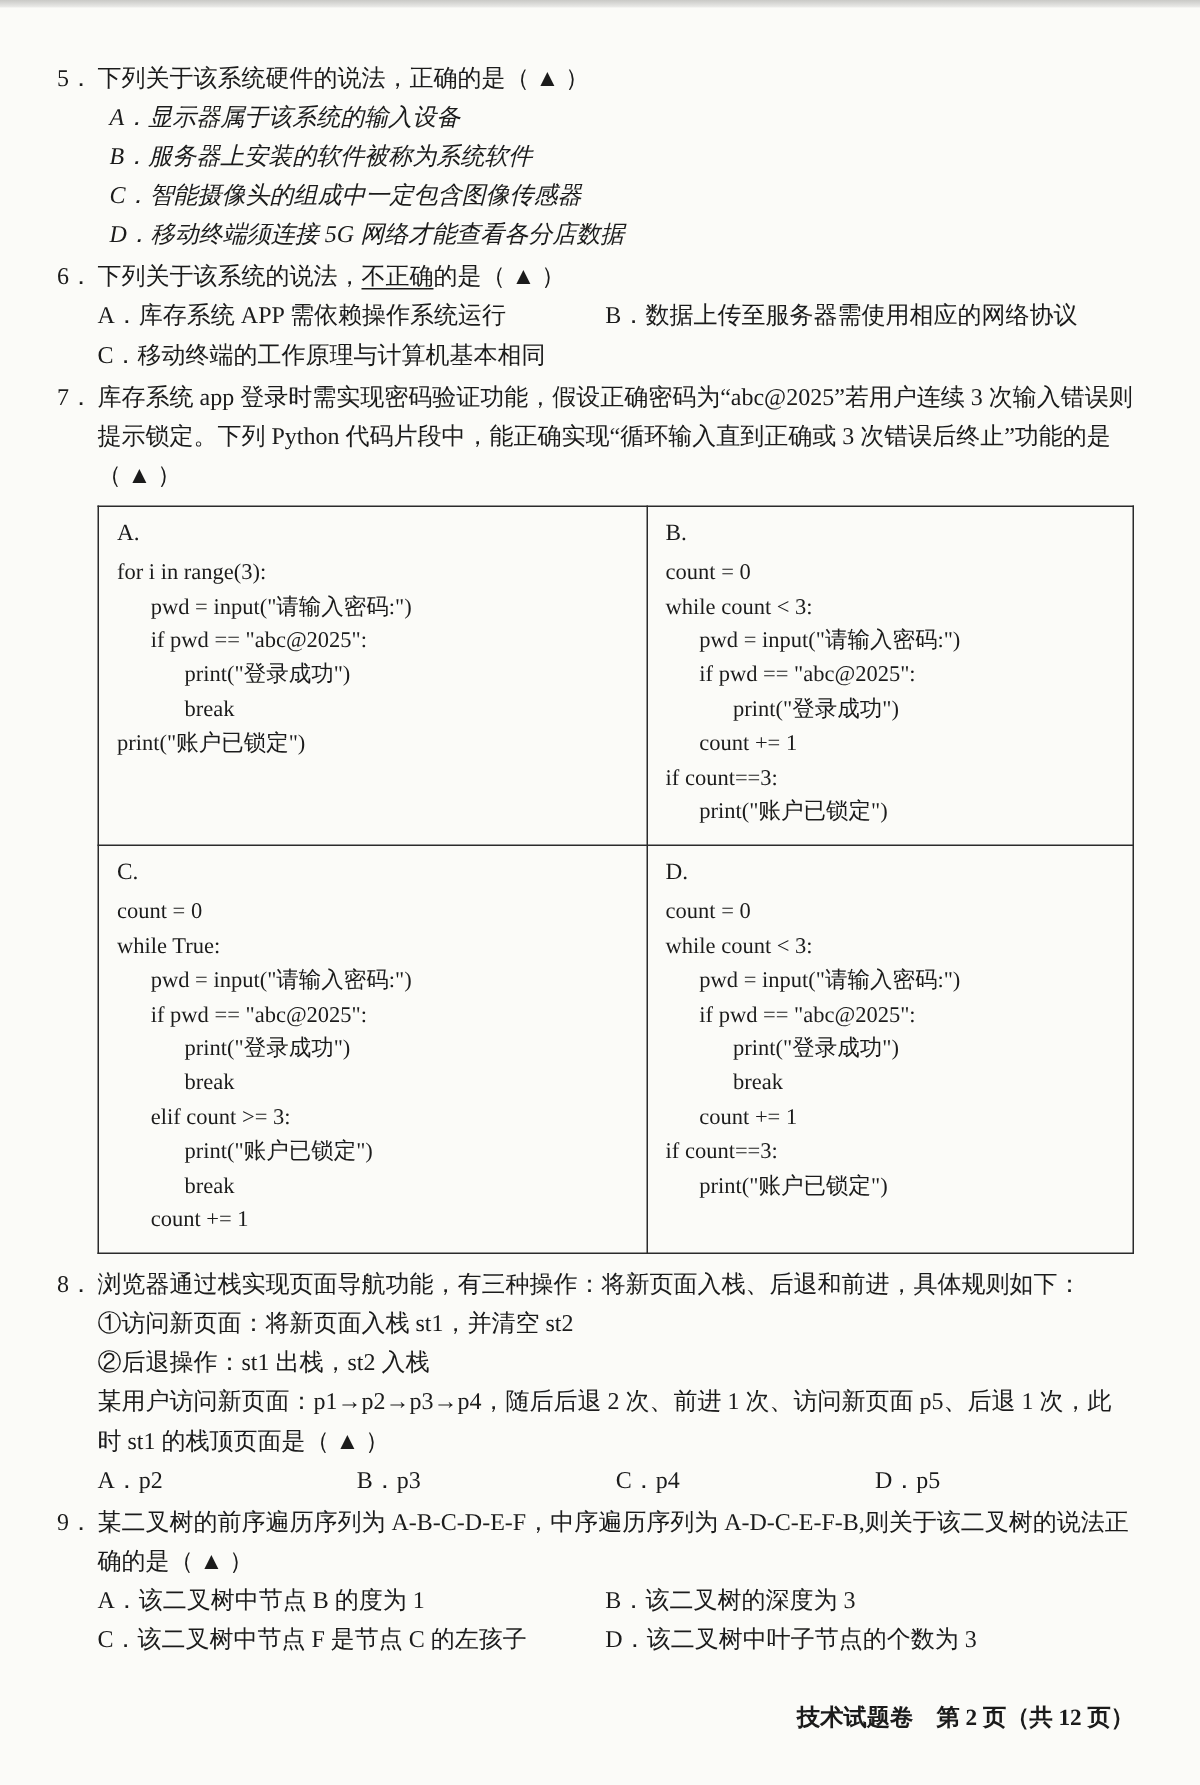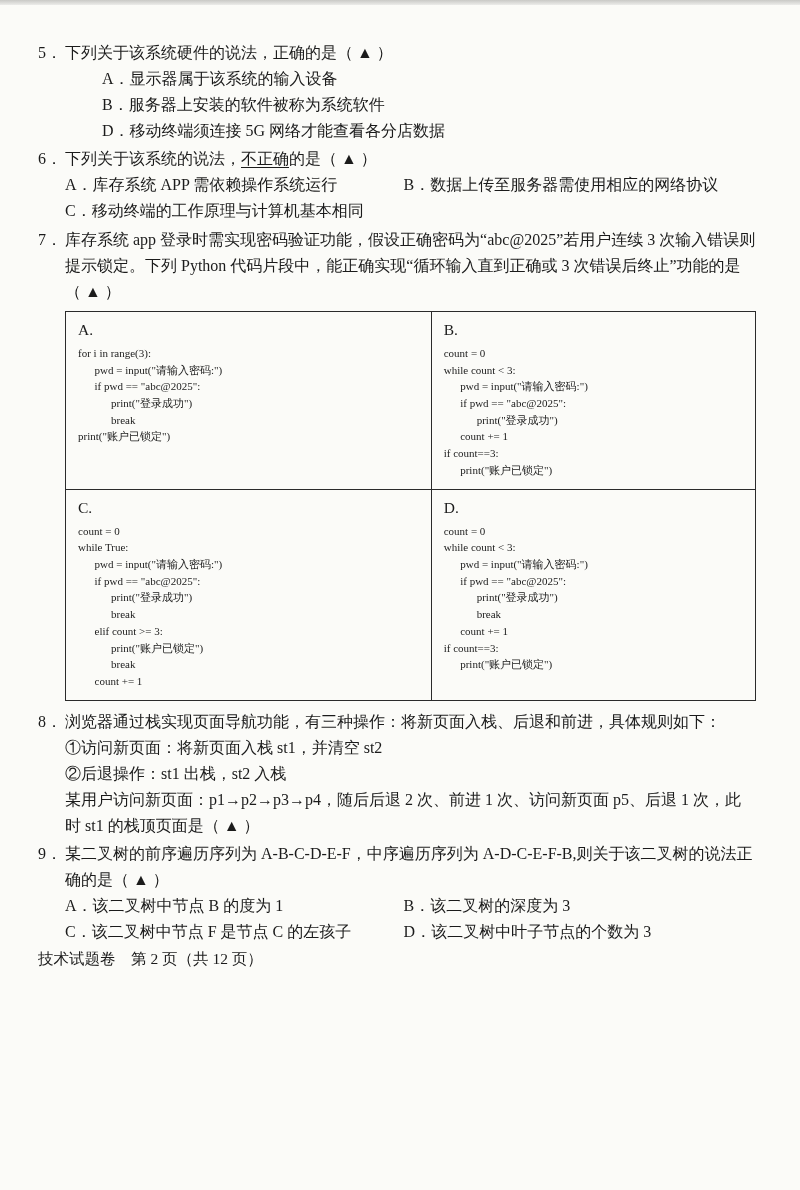--- a/index.html
+++ b/index.html
@@ -21,21 +21,21 @@
     padding: 40px 44px 0 38px;
   }
   .question { position: relative; margin-bottom: 2px; }
   .q-head {
     position: relative;
     padding-left: 27px;
     line-height: 1.63;
   }
   .q-num { position: absolute; left: 0; top: 0; }
   .q-body { padding-left: 27px; line-height: 1.63; }
-  .options-block { margin-left: 37px; }
+  .options-block { margin-left: 8px; font-style: italic; }
   .opt-line { line-height: 1.63; }
   .opt-row { display: flex; line-height: 1.63; font-family: Liberation Serif, serif; }
   .opt-row .col-l { flex: 0 0 49%; }
   .opt-row .col-r { flex: 1; }
   .opt-row4 { display: flex; line-height: 1.63; }
   .opt-row4 span { flex: 1; }
   .ul { text-decoration: underline; text-underline-offset: 3px; }
   .code-table {
     width: 100%;
     border-collapse: collapse;
@@ -44,47 +44,48 @@
   .code-table td {
     border: 1.5px solid #2b2b2b;
     vertical-align: top;
     padding: 6px 8px 10px 12px;
   }
   .code-table td.left-col { width: 53%; }
   .cell-label { line-height: 1.55; font-size: 15.5px; }
   .code-table pre {
     margin: 3px 0 0 0;
     font-family: "Liberation Serif", "DejaVu Serif", serif;
-    font-size: 11px;
+    font-size: 15px;
     line-height: 1.52;
     white-space: pre;
   }
   .footer {
-    text-align: left;
-    font-weight: normal;
+    text-align: right;
+    font-weight: bold;
     font-size: 15.5px;
-    margin-top: 4px;
+    margin-top: 28px;
   }
 </style>
 </head>
 <body>
 
 <div class="scan-edge-top"></div>
 
 <div class="page">
 
   <div class="question">
     <div class="q-head">
       <span class="q-num">5．</span>
       <span>下列关于该系统硬件的说法，正确的是（ ▲ ）</span>
     </div>
     <div class="q-body">
       <div class="options-block">
         <div class="opt-line">A．显示器属于该系统的输入设备</div>
         <div class="opt-line">B．服务器上安装的软件被称为系统软件</div>
+        <div class="opt-line">C．智能摄像头的组成中一定包含图像传感器</div>
         <div class="opt-line">D．移动终端须连接 5G 网络才能查看各分店数据</div>
       </div>
     </div>
   </div>
 
   <div class="question">
     <div class="q-head">
       <span class="q-num">6．</span>
       <span>下列关于该系统的说法，</span><span class="ul">不正确</span><span>的是（ ▲ ）</span>
     </div>
@@ -163,20 +164,26 @@
 
   <div class="question">
     <div class="q-head">
       <span class="q-num">8．</span>
       <span>浏览器通过栈实现页面导航功能，有三种操作：将新页面入栈、后退和前进，具体规则如下：</span>
     </div>
     <div class="q-body">
       <div class="opt-line">①访问新页面：将新页面入栈 st1，并清空 st2</div>
       <div class="opt-line">②后退操作：st1 出栈，st2 入栈</div>
       <div class="opt-line">某用户访问新页面：p1→p2→p3→p4，随后后退 2 次、前进 1 次、访问新页面 p5、后退 1 次，此时 st1 的栈顶页面是（ ▲ ）</div>
+      <div class="opt-row4">
+        <span>A．p2</span>
+        <span>B．p3</span>
+        <span>C．p4</span>
+        <span>D．p5</span>
+      </div>
     </div>
   </div>
 
   <div class="question">
     <div class="q-head">
       <span class="q-num">9．</span>
       <span>某二叉树的前序遍历序列为 A-B-C-D-E-F，中序遍历序列为 A-D-C-E-F-B,则关于该二叉树的说法正确的是（ ▲ ）</span>
     </div>
     <div class="q-body">
       <div class="opt-row">

